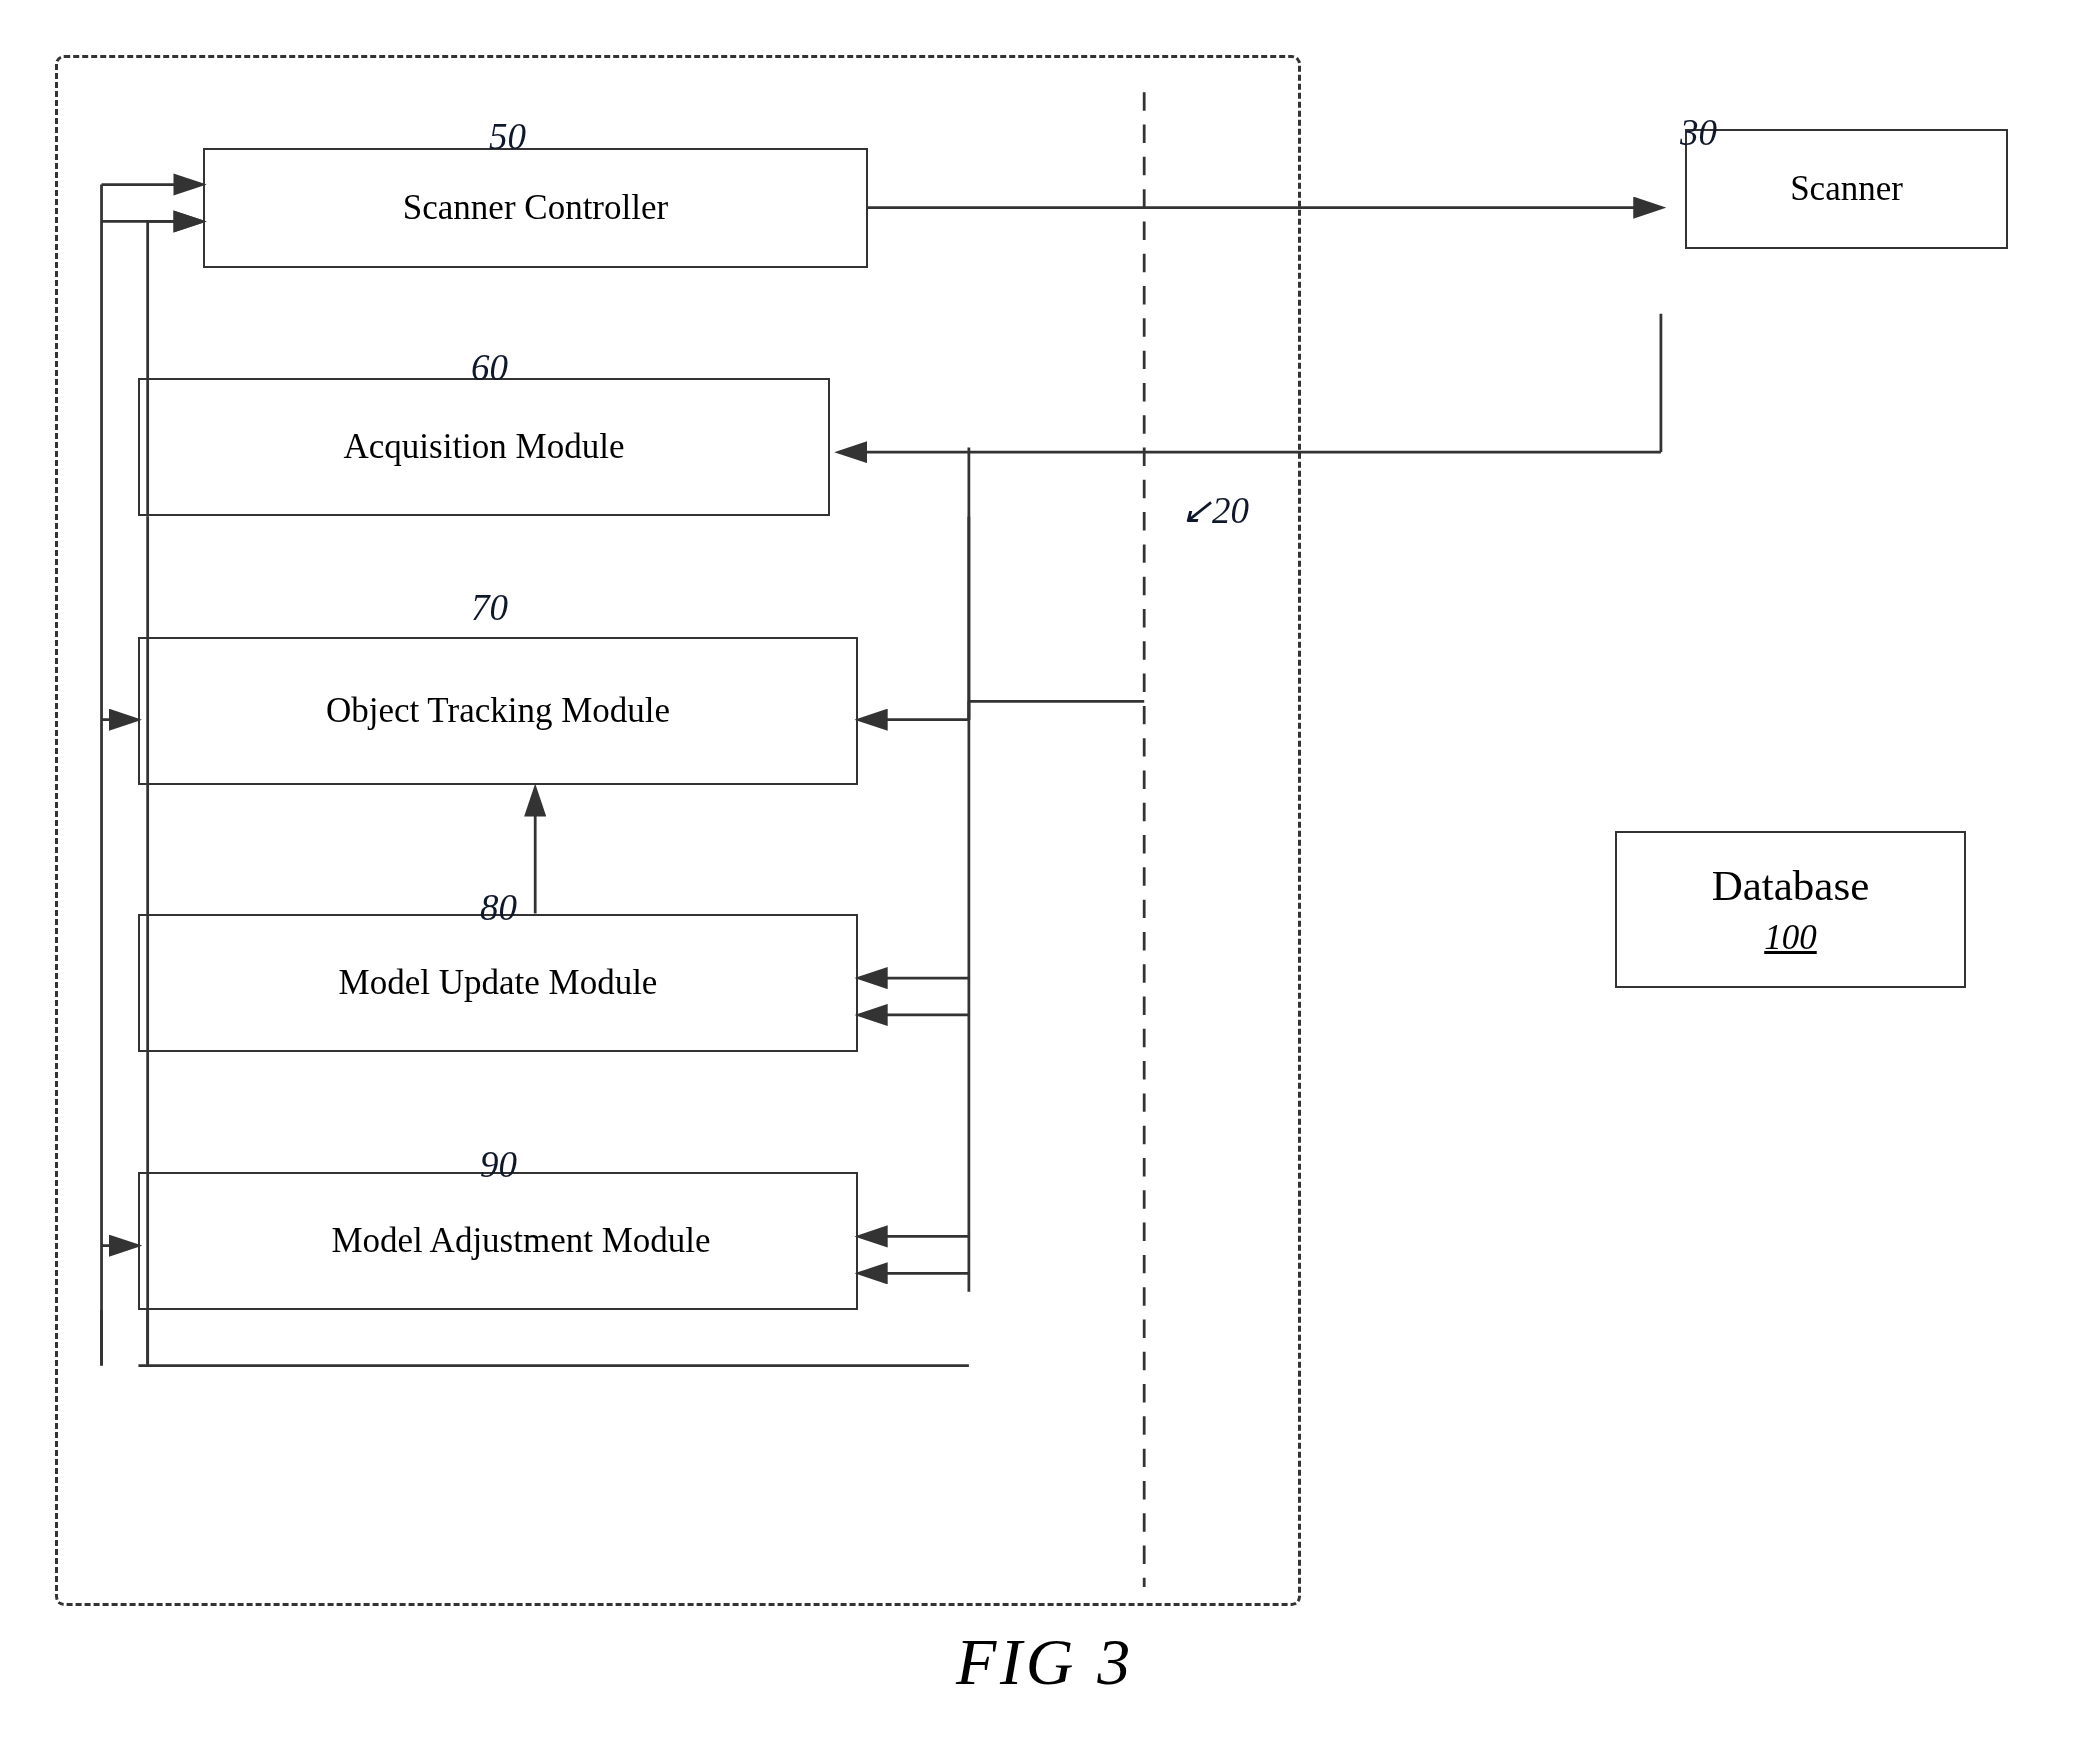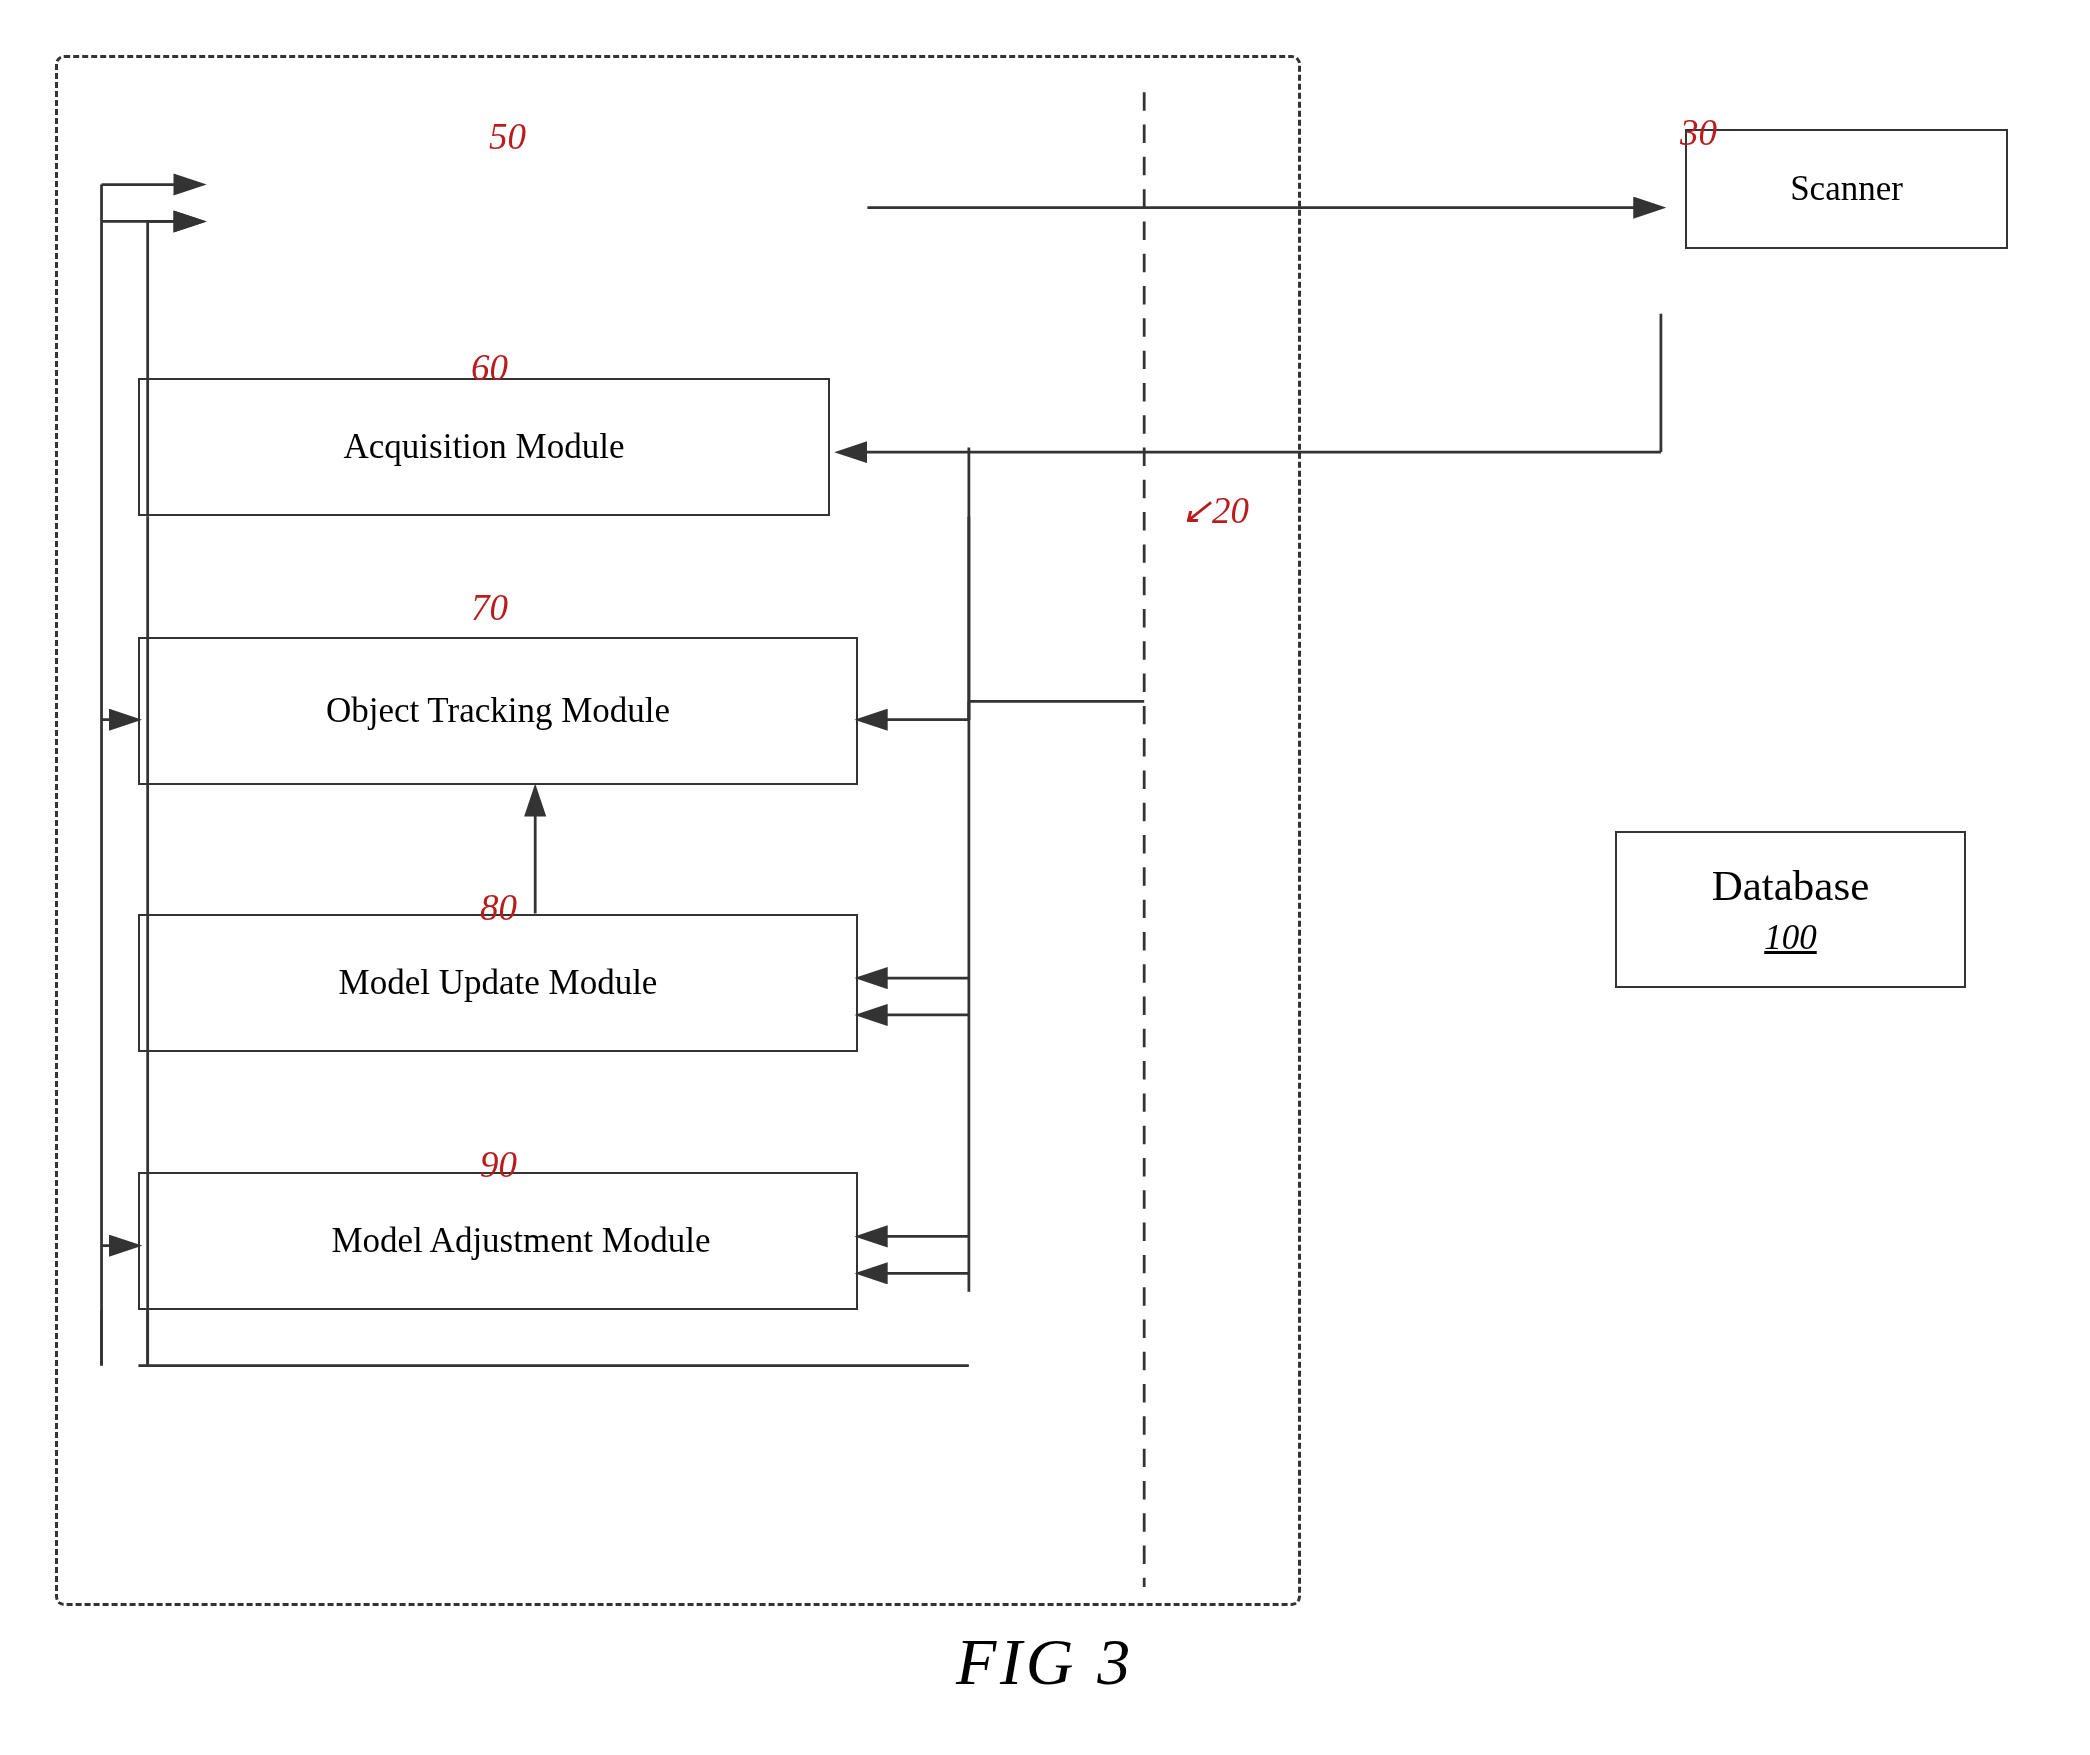--- a/index.html
+++ b/index.html
@@ -107,21 +107,21 @@
       height: 1755px;
       pointer-events: none;
     }
 
     
     .ref-num {
       position: absolute;
       font-size: 37px;
       font-style: italic;
       font-family: 'Times New Roman', serif;
-      color: #b91c1c;
+      color: #0f172a;
     }
 
     
     .fig-label {
       position: absolute;
       bottom: 55px;
       left: 50%;
       transform: translateX(-50%);
       font-size: 66px;
       font-style: italic;
@@ -129,20 +129,23 @@
       letter-spacing: 3.7px;
     }
   </style>
 </head>
 <body>
 
 <div class="diagram-container">
 
   <div class="dashed-region"></div>
 
+  <div class="module-box box-scanner-ctrl">
+    <span>Scanner Controller</span>
+  </div>
 
   <div class="module-box box-object-tracking">
     <span>Object Tracking Module</span>
   </div>
 
   <div class="module-box box-acquisition">
     <span>Acquisition Module</span>
   </div>
 
   <div class="module-box box-model-update">

